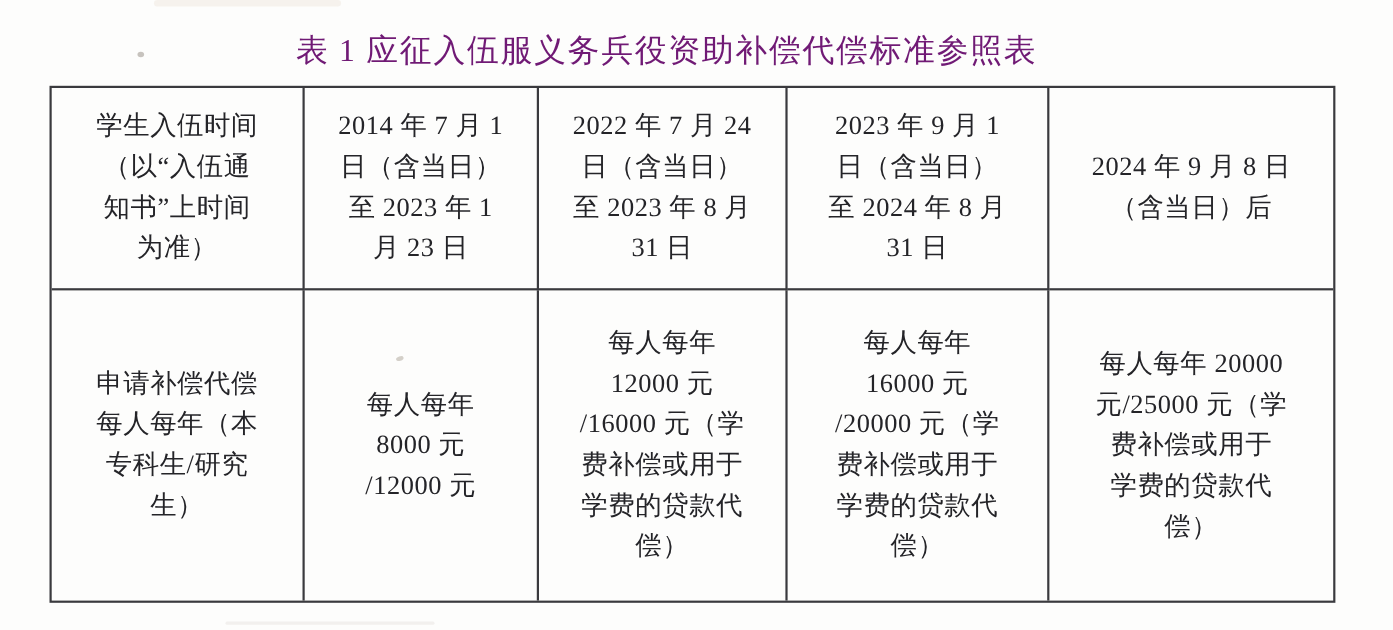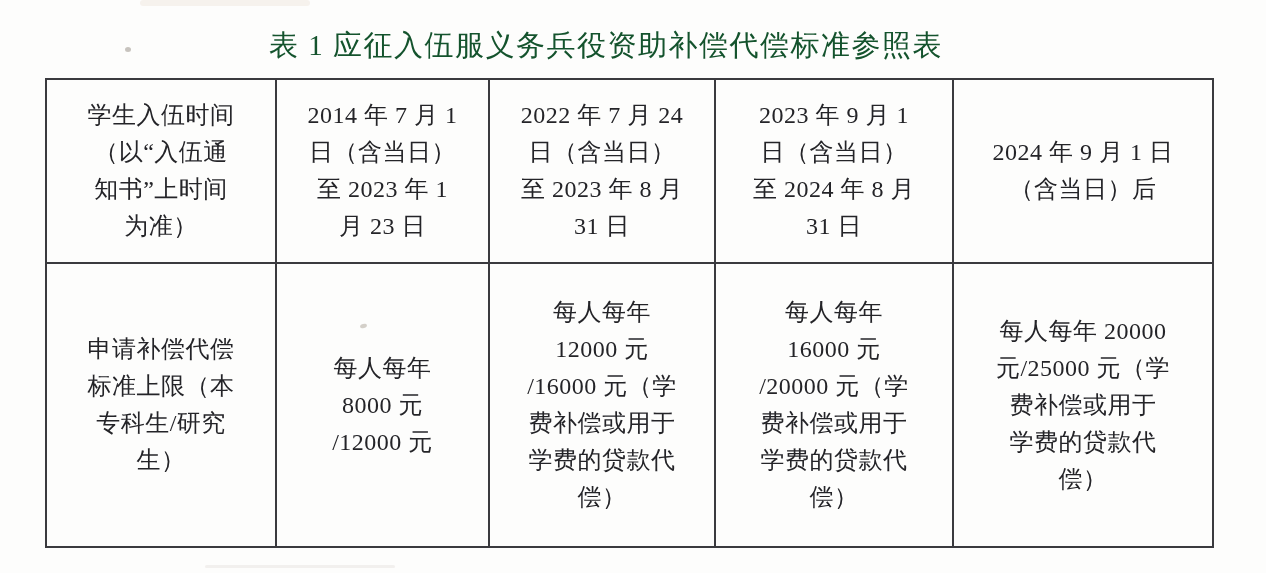--- a/index.html
+++ b/index.html
@@ -19,21 +19,21 @@
   }
   
   .doc-title {
     position: absolute;
     top: 26px;
     left: 0;
     width: 1212px;
     text-align: center;
     font-size: 29px;
     letter-spacing: 1.5px;
-    color: #14532d;
+    color: #701a75;
     white-space: nowrap;
   }
   
   .doc-table {
     position: absolute;
     left: 45px;
     top: 78px;
     display: grid;
     grid-template-columns: 230px 213px 226px 238px 258px;
     grid-template-rows: 184px 282px;
@@ -104,25 +104,25 @@
 至 2023 年 1
 月 23 日</div>
     <div class="cell">2022 年 7 月 24
 日（含当日）
 至 2023 年 8 月
 31 日</div>
     <div class="cell">2023 年 9 月 1
 日（含当日）
 至 2024 年 8 月
 31 日</div>
-    <div class="cell">2024 年 9 月 1 日
+    <div class="cell">2024 年 9 月 8 日
 （含当日）后</div>
 
     <div class="cell">申请补偿代偿
-标准上限（本
+每人每年（本
 专科生/研究
 生）</div>
     <div class="cell">每人每年
 8000 元
 /12000 元</div>
     <div class="cell">每人每年
 12000 元
 /16000 元（学
 费补偿或用于
 学费的贷款代

